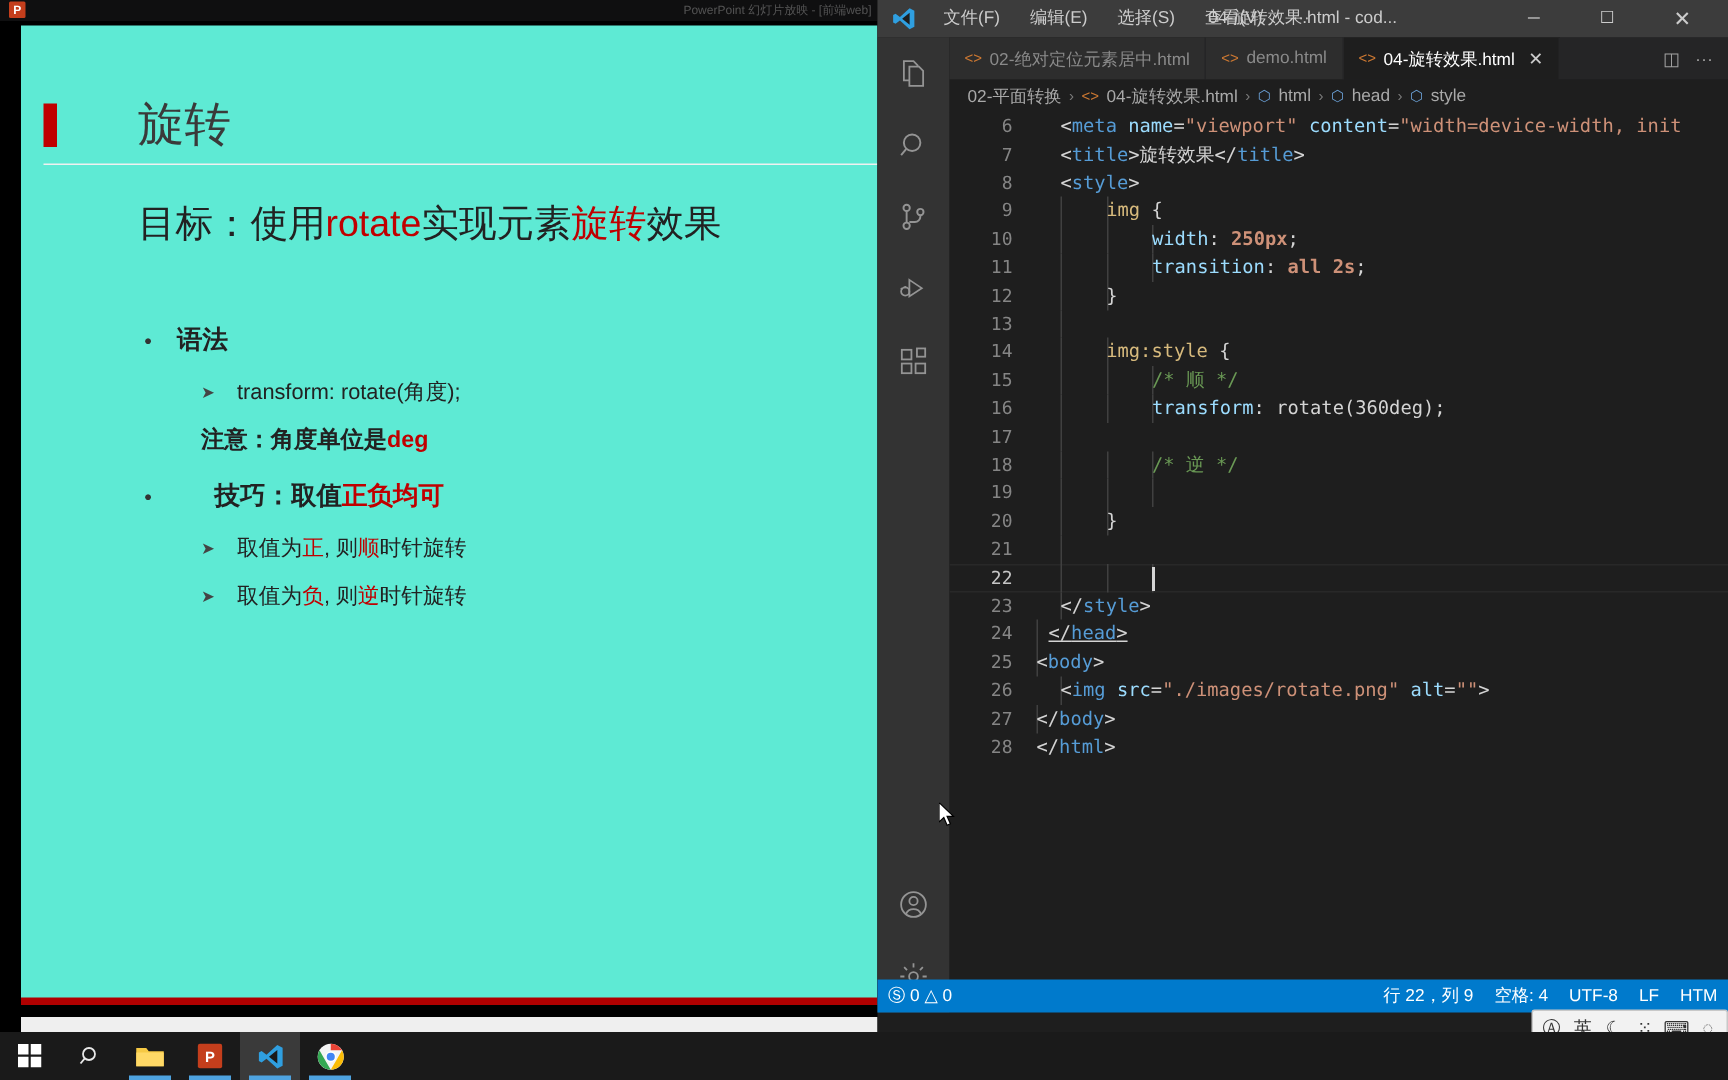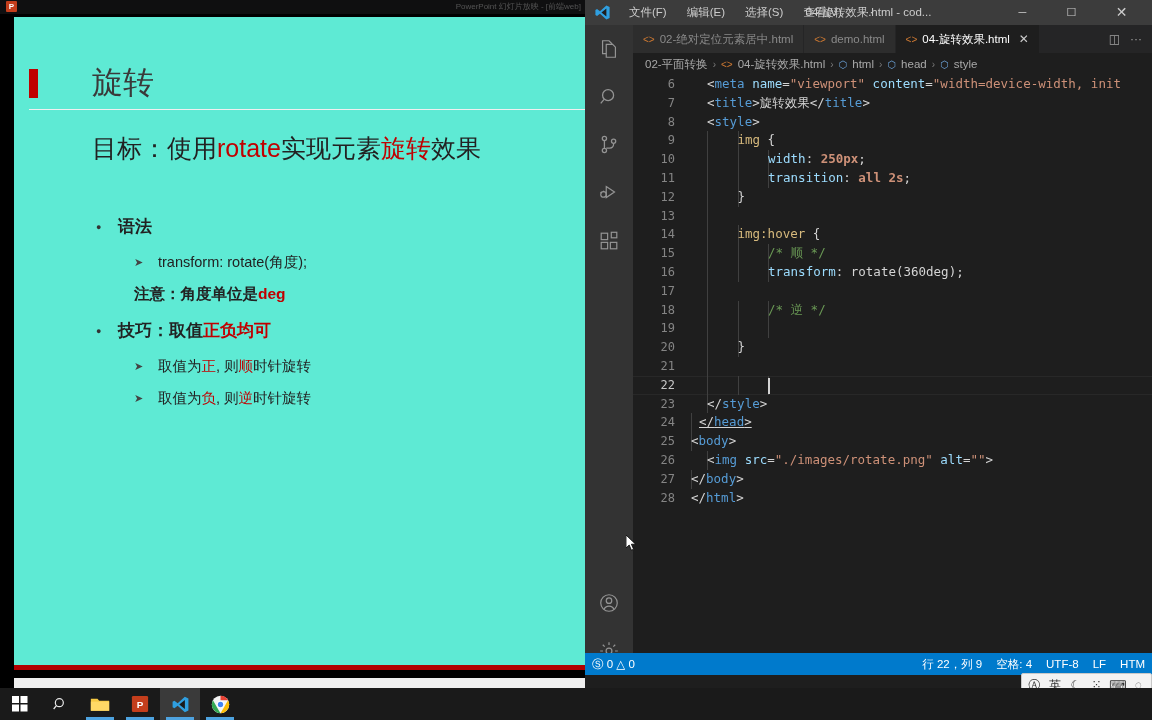--- a/index.html
+++ b/index.html
@@ -242,21 +242,21 @@
 
     <div id="slide-frame">
       <div id="slide-accent"></div>
       <div id="slide-title">旋转</div>
       <div id="slide-rule"></div>
       <div id="slide-subtitle"><span style="color: rgb(34, 34, 34);">目标：使用</span><span style="color: rgb(192, 0, 0);">rotate</span><span style="color: rgb(34, 34, 34);">实现元素</span><span style="color: rgb(192, 0, 0);">旋转</span><span style="color: rgb(34, 34, 34);">效果</span></div>
       <div class="bullets">
           <div class="b1"><span class="b1strong" style="color: rgb(34, 34, 34);">语法</span></div>
           <div class="b2"><span style="color: rgb(34, 34, 34);">transform: rotate(角度);</span></div>
           <div class="note"><span style="color: rgb(34, 34, 34);">注意：角度单位是</span><span style="color: rgb(192, 0, 0);">deg</span></div>
-          <div class="b1"><span class="b1strong" style="color: rgb(34, 34, 34);">技巧：取值</span><span class="b1strong" style="color: rgb(192, 0, 0);">正负均可</span></div>
+          <div class="b1"><span class="b1strong" style="color: rgb(34, 34, 34); margin-left: 25px;">技巧：取值</span><span class="b1strong" style="color: rgb(192, 0, 0);">正负均可</span></div>
           <div class="b2"><span style="color: rgb(34, 34, 34);">取值为</span><span style="color: rgb(192, 0, 0);">正</span><span style="color: rgb(34, 34, 34);">, 则</span><span style="color: rgb(192, 0, 0);">顺</span><span style="color: rgb(34, 34, 34);">时针旋转</span></div>
           <div class="b2"><span style="color: rgb(34, 34, 34);">取值为</span><span style="color: rgb(192, 0, 0);">负</span><span style="color: rgb(34, 34, 34);">, 则</span><span style="color: rgb(192, 0, 0);">逆</span><span style="color: rgb(34, 34, 34);">时针旋转</span></div>
         </div>
       <div id="slide-redbar"></div>
     </div>
     <div id="ppt-bottom-strip"></div>
   </div>
 
   <div id="vscode">
 
@@ -375,21 +375,21 @@
 
     <div id="vs-editor">
         <div class="code-row"><div class="ln">6</div><div class="code" style="left: 74px;"><span class="punc">&lt;</span><span class="tag">meta</span><span class="punc"> </span><span class="name">name</span><span class="punc">=</span><span class="str">"viewport"</span><span class="punc"> </span><span class="name">content</span><span class="punc">=</span><span class="str">"width=device-width, init</span></div></div>
         <div class="code-row"><div class="ln">7</div><div class="code" style="left: 74px;"><span class="punc">&lt;</span><span class="tag">title</span><span class="punc">&gt;</span><span class="ttext">旋转效果</span><span class="punc">&lt;/</span><span class="tag">title</span><span class="punc">&gt;</span></div></div>
         <div class="code-row"><div class="ln">8</div><div class="code" style="left: 74px;"><span class="punc">&lt;</span><span class="tag">style</span><span class="punc">&gt;</span></div></div>
         <div class="code-row"><div class="ln">9</div><div class="ind-guide" style="left: 74px;"></div><div class="ind-guide" style="left: 104.5px;"></div><div class="code" style="left: 104.5px;"><span class="sel">img</span><span class="punc"> {</span></div></div>
         <div class="code-row"><div class="ln">10</div><div class="ind-guide" style="left: 74px;"></div><div class="ind-guide" style="left: 104.5px;"></div><div class="ind-guide" style="left: 135px;"></div><div class="code" style="left: 135px;"><span class="prop">width</span><span class="punc">: </span><span class="val">250px</span><span class="punc">;</span></div></div>
         <div class="code-row"><div class="ln">11</div><div class="ind-guide" style="left: 74px;"></div><div class="ind-guide" style="left: 104.5px;"></div><div class="ind-guide" style="left: 135px;"></div><div class="code" style="left: 135px;"><span class="prop">transition</span><span class="punc">: </span><span class="val">all</span><span class="punc"> </span><span class="val">2s</span><span class="punc">;</span></div></div>
         <div class="code-row"><div class="ln">12</div><div class="ind-guide" style="left: 74px;"></div><div class="ind-guide" style="left: 104.5px;"></div><div class="code" style="left: 104.5px;"><span class="punc">}</span></div></div>
         <div class="code-row"><div class="ln">13</div><div class="ind-guide" style="left: 74px;"></div><div class="code" style="left: 74px;"></div></div>
-        <div class="code-row"><div class="ln">14</div><div class="ind-guide" style="left: 74px;"></div><div class="ind-guide" style="left: 104.5px;"></div><div class="code" style="left: 104.5px;"><span class="sel">img:hover</span><span class="punc"> {</span></div></div>
+        <div class="code-row"><div class="ln">14</div><div class="ind-guide" style="left: 74px;"></div><div class="ind-guide" style="left: 104.5px;"></div><div class="code" style="left: 104.5px;"><span class="sel">img:style</span><span class="punc"> {</span></div></div>
         <div class="code-row"><div class="ln">15</div><div class="ind-guide" style="left: 74px;"></div><div class="ind-guide" style="left: 104.5px;"></div><div class="ind-guide" style="left: 135px;"></div><div class="code" style="left: 135px;"><span class="cmt">/* 顺 */</span></div></div>
         <div class="code-row"><div class="ln">16</div><div class="ind-guide" style="left: 74px;"></div><div class="ind-guide" style="left: 104.5px;"></div><div class="ind-guide" style="left: 135px;"></div><div class="code" style="left: 135px;"><span class="prop">transform</span><span class="punc">: </span><span class="punc">rotate</span><span class="punc">(</span><span class="punc">360deg</span><span class="punc">);</span></div></div>
         <div class="code-row"><div class="ln">17</div><div class="ind-guide" style="left: 74px;"></div><div class="code" style="left: 74px;"></div></div>
         <div class="code-row"><div class="ln">18</div><div class="ind-guide" style="left: 74px;"></div><div class="ind-guide" style="left: 104.5px;"></div><div class="ind-guide" style="left: 135px;"></div><div class="code" style="left: 135px;"><span class="cmt">/* 逆 */</span></div></div>
         <div class="code-row"><div class="ln">19</div><div class="ind-guide" style="left: 74px;"></div><div class="ind-guide" style="left: 104.5px;"></div><div class="ind-guide" style="left: 135px;"></div></div>
         <div class="code-row"><div class="ln">20</div><div class="ind-guide" style="left: 74px;"></div><div class="ind-guide" style="left: 104.5px;"></div><div class="code" style="left: 104.5px;"><span class="punc">}</span></div></div>
         <div class="code-row"><div class="ln">21</div><div class="ind-guide" style="left: 74px;"></div><div class="code" style="left: 74px;"></div></div>
         <div class="code-row"><div class="cur-line-hl" style="left: 0px; top: 0px;"></div><div class="ln cur">22</div><div class="ind-guide" style="left: 74px;"></div><div class="ind-guide" style="left: 104.5px;"></div><div class="ind-guide" style="left: 135px;"></div><div class="code" style="left: 135px;"></div><div id="caret" style="left: 135px; top: 2px;"></div></div>
         <div class="code-row"><div class="ln">23</div><div class="ind-guide" style="left: 74px;"></div><div class="code" style="left: 74px;"><span class="punc">&lt;/</span><span class="tag">style</span><span class="punc">&gt;</span></div></div>
         <div class="code-row"><div class="ln">24</div><div class="ind-guide" style="left: 58px;"></div><div class="code" style="left: 66px; text-decoration: underline;"><span class="punc">&lt;/</span><span class="tag">head</span><span class="punc">&gt;</span></div></div>

